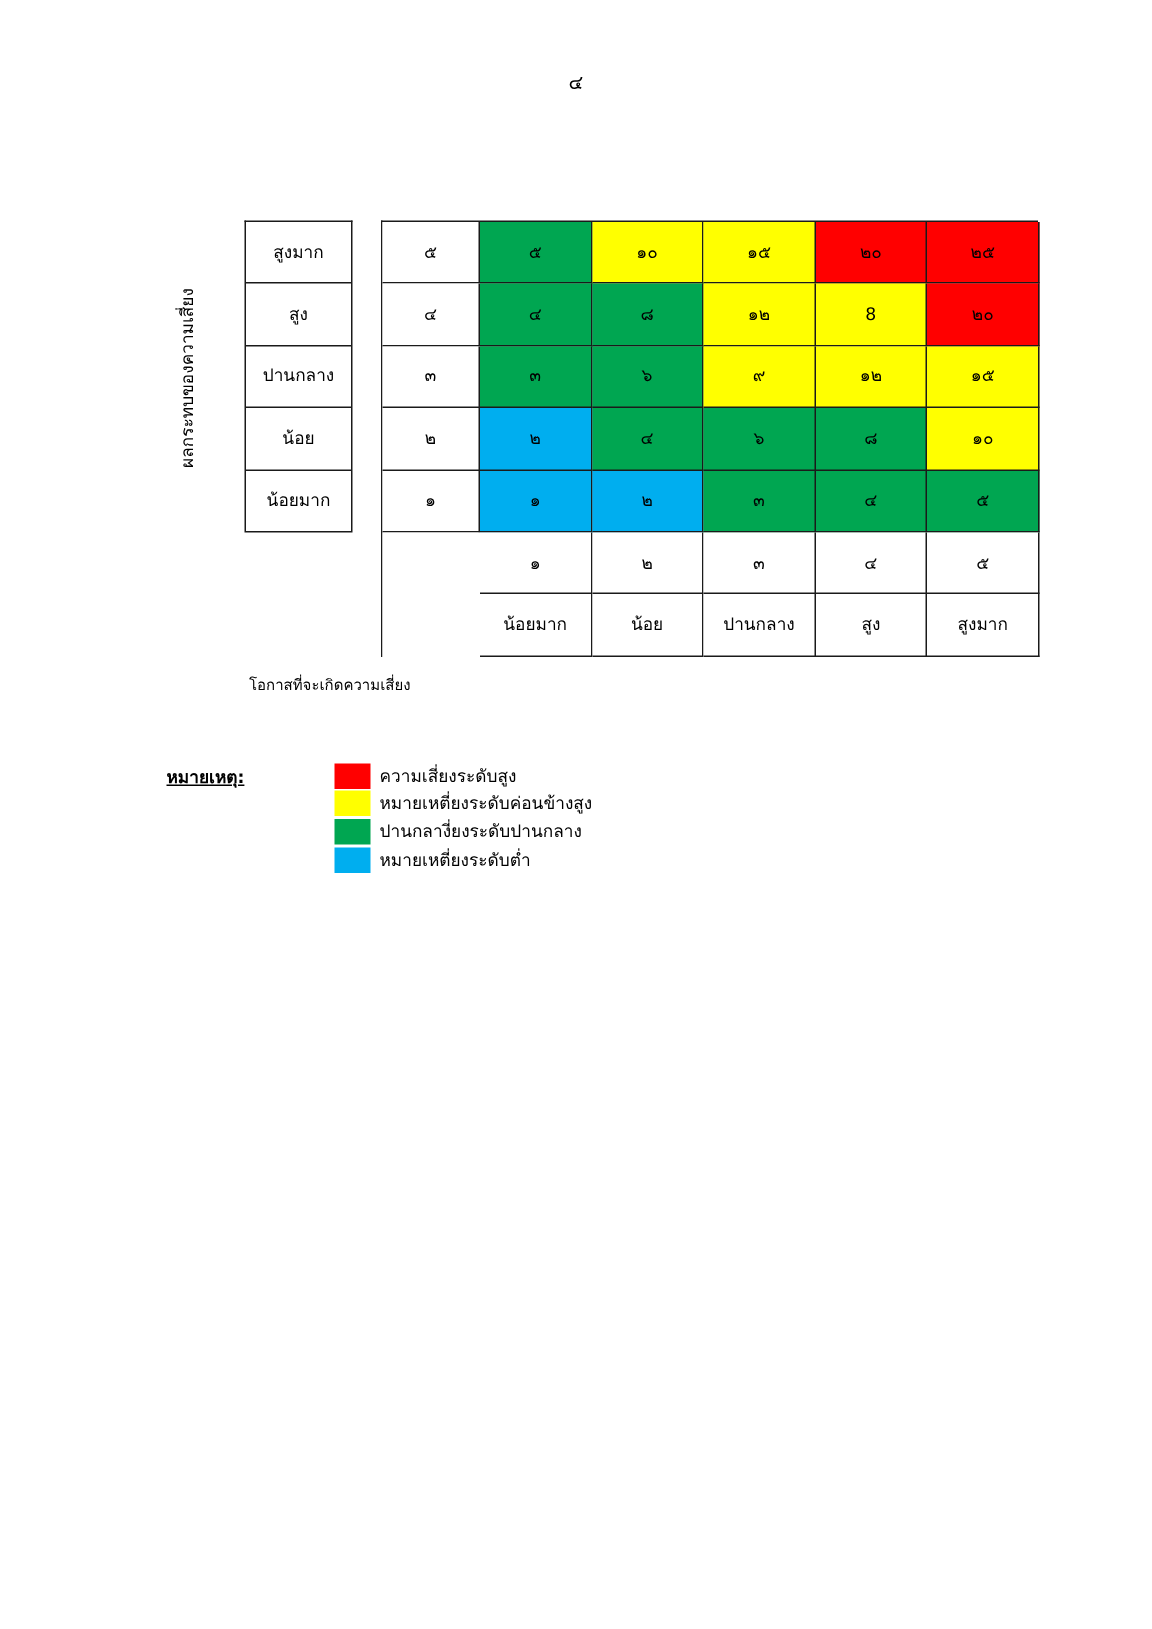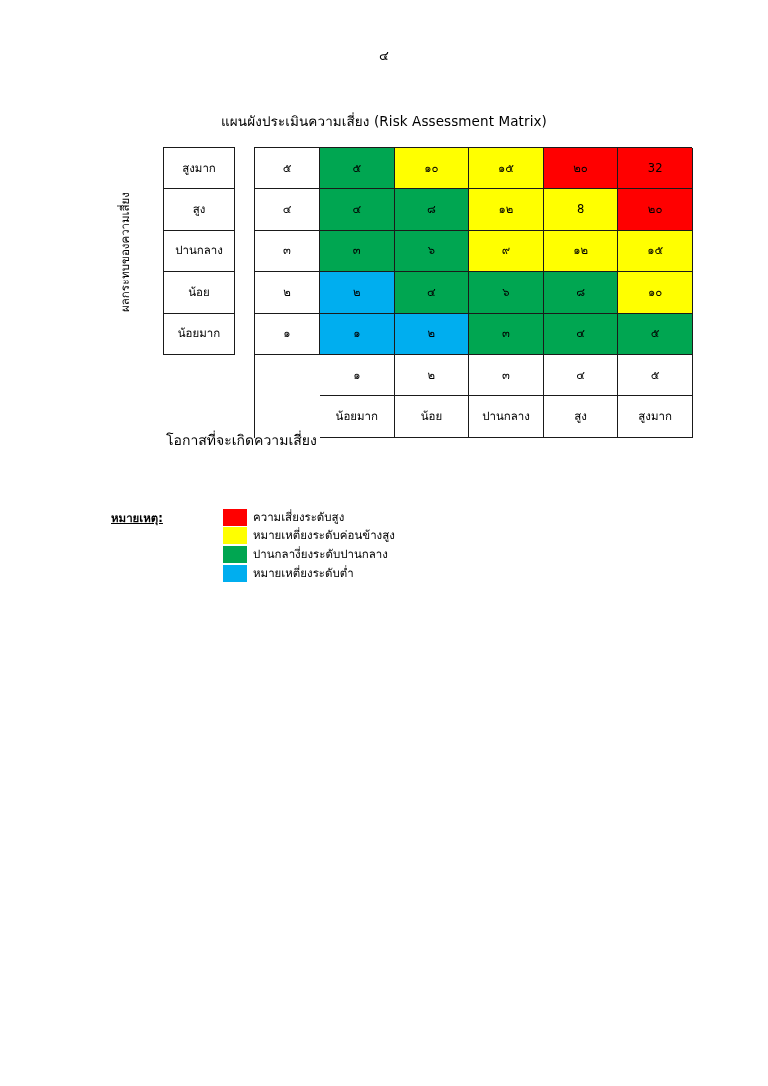--- a/index.html
+++ b/index.html
@@ -133,22 +133,22 @@
   
   .c-red    { background: #ff0000 !important; }
   .c-yellow { background: #ffff00 !important; }
   .c-green  { background: #00a651 !important; }
   .c-blue   { background: #00aeef !important; }
 
   
   .x-axis-title {
     position: absolute;
     left: 166px;
-    top: 432px;
-    font-size: 14px;
+    top: 449px;
+    font-size: 10px;
     line-height: 17px;
   }
 
   
   .legend {
     position: absolute;
     left: 68px;
     top: 508px;
     display: flex;
     align-items: flex-start;
@@ -181,41 +181,40 @@
     white-space: nowrap;
   }
 </style>
 </head>
 <body>
 
 <div class="page">
 
   <div class="page-number">๔</div>
 
-  <div class="chart-title">แผนผังประเมินความเสี่ยง (Risk Assessment Matrix)</div>
 
   <div class="y-axis-title">
     <span>ผลกระทบของความเสี่ยง</span>
   </div>
 
   <div class="impact-labels" id="impact-labels">
       <div class="cell">สูงมาก</div>
       <div class="cell">สูง</div>
       <div class="cell">ปานกลาง</div>
       <div class="cell">น้อย</div>
       <div class="cell">น้อยมาก</div>
     </div>
 
   <div class="matrix" id="matrix">
       <div class="cell axis-head row-lead">๕</div>
       <div class="cell c-green">๕</div>
       <div class="cell c-yellow">๑๐</div>
       <div class="cell c-yellow">๑๕</div>
       <div class="cell c-red">๒๐</div>
-      <div class="cell c-red">32</div>
+      <div class="cell c-red">๒๕</div>
       <div class="cell axis-head row-lead">๔</div>
       <div class="cell c-green">๔</div>
       <div class="cell c-green">๘</div>
       <div class="cell c-yellow">๑๒</div>
       <div class="cell c-yellow">8</div>
       <div class="cell c-red">๒๐</div>
       <div class="cell axis-head row-lead">๓</div>
       <div class="cell c-green">๓</div>
       <div class="cell c-green">๖</div>
       <div class="cell c-yellow">๙</div>

